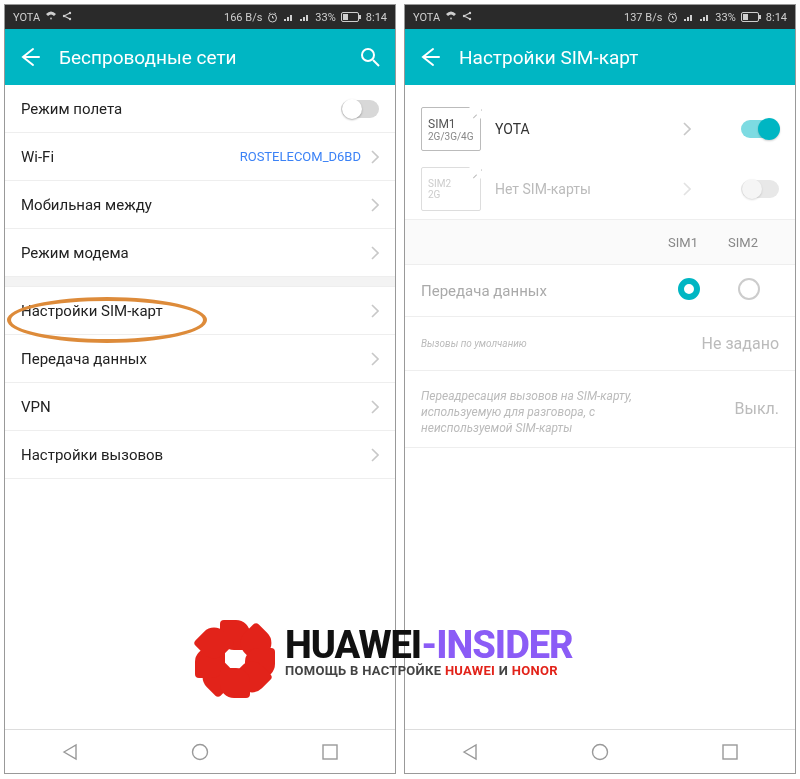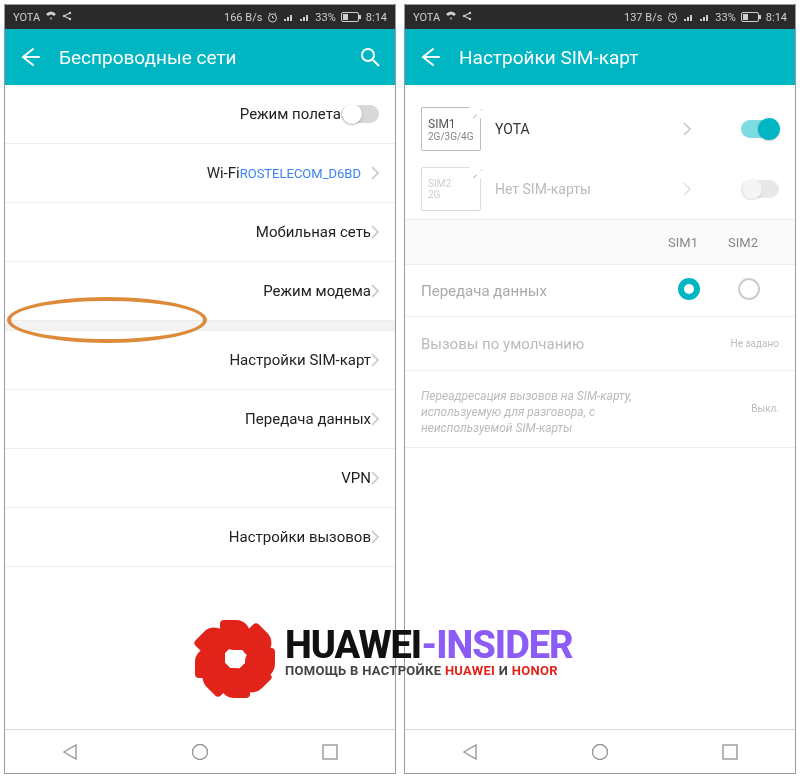--- a/index.html
+++ b/index.html
@@ -54,29 +54,28 @@
     flex: 1;
     font-size: 19px;
     font-weight: 400;
   }
   .back-icon, .search-icon { display: inline-flex; }
   .list {
     flex: 1;
     overflow: hidden;
   }
   .row {
-    height: 59px;
+    height: 48px;
     display: flex;
     align-items: center;
     padding: 0 16px;
     border-bottom: 1px solid #eee;
     font-size: 15px;
     color: #222;
     position: relative;
-    text-align: right;
   }
   .row .label { flex: 1; }
   .row .value {
     color: #3b82f6;
     font-size: 13px;
     margin-right: 10px;
   }
   .chev { display: inline-flex; }
   .section-gap {
     height: 10px;
@@ -162,23 +161,23 @@
   .radio {
     display: inline-block; width: 22px; height: 22px; border-radius: 50%;
     border: 2px solid #ccc;
   }
   .radio.selected { border: 6px solid #00b6c3; }
   .setting-row {
     min-height: 54px; display: flex; align-items: center; padding: 10px 16px;
     border-bottom: 1px solid #eee; color: #bbb;
   }
   .setting-row .labels { flex: 1; }
-  .setting-row .title { font-size: 15px; }
+  .setting-row .title { font-size: 10px; font-style: italic; }
   .setting-row .sub { font-size: 12px; margin-top: 7px; line-height: 1.35; max-width: 240px; font-style: italic; }
-  .setting-row .val { font-size: 10px; }
+  .setting-row .val { font-size: 16px; }
   .nav-bar {
     height: 44px;
     border-top: 1px solid #ddd;
     display: flex;
     align-items: center;
     justify-content: space-around;
   }
   .nav-bar .nb { display: inline-flex; }
   .watermark {
     position: absolute;
@@ -278,21 +277,21 @@
       <div class="row">
         <span class="label">Wi-Fi</span>
         <span class="value">ROSTELECOM_D6BD</span>
         <span class="chev">
             <svg width="8" height="14" viewBox="0 0 8 14">
               <path d="M1 1 L7 7 L1 13" stroke="#c8c8c8" stroke-width="1.6" fill="none"></path>
             </svg>
           </span>
       </div>
       <div class="row">
-        <span class="label">Мобильная сеть</span>
+        <span class="label">Мобильная между</span>
         <span class="chev">
             <svg width="8" height="14" viewBox="0 0 8 14">
               <path d="M1 1 L7 7 L1 13" stroke="#c8c8c8" stroke-width="1.6" fill="none"></path>
             </svg>
           </span>
       </div>
       <div class="row">
         <span class="label">Режим модема</span>
         <span class="chev">
             <svg width="8" height="14" viewBox="0 0 8 14">

